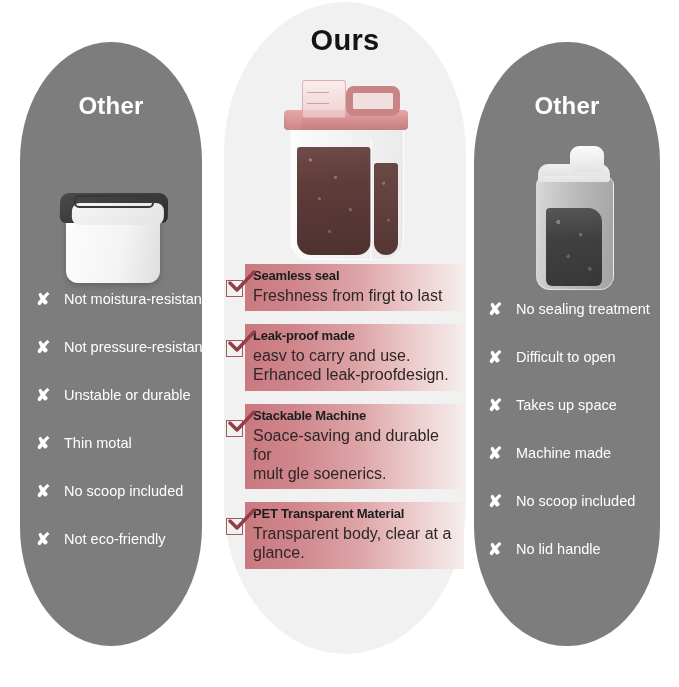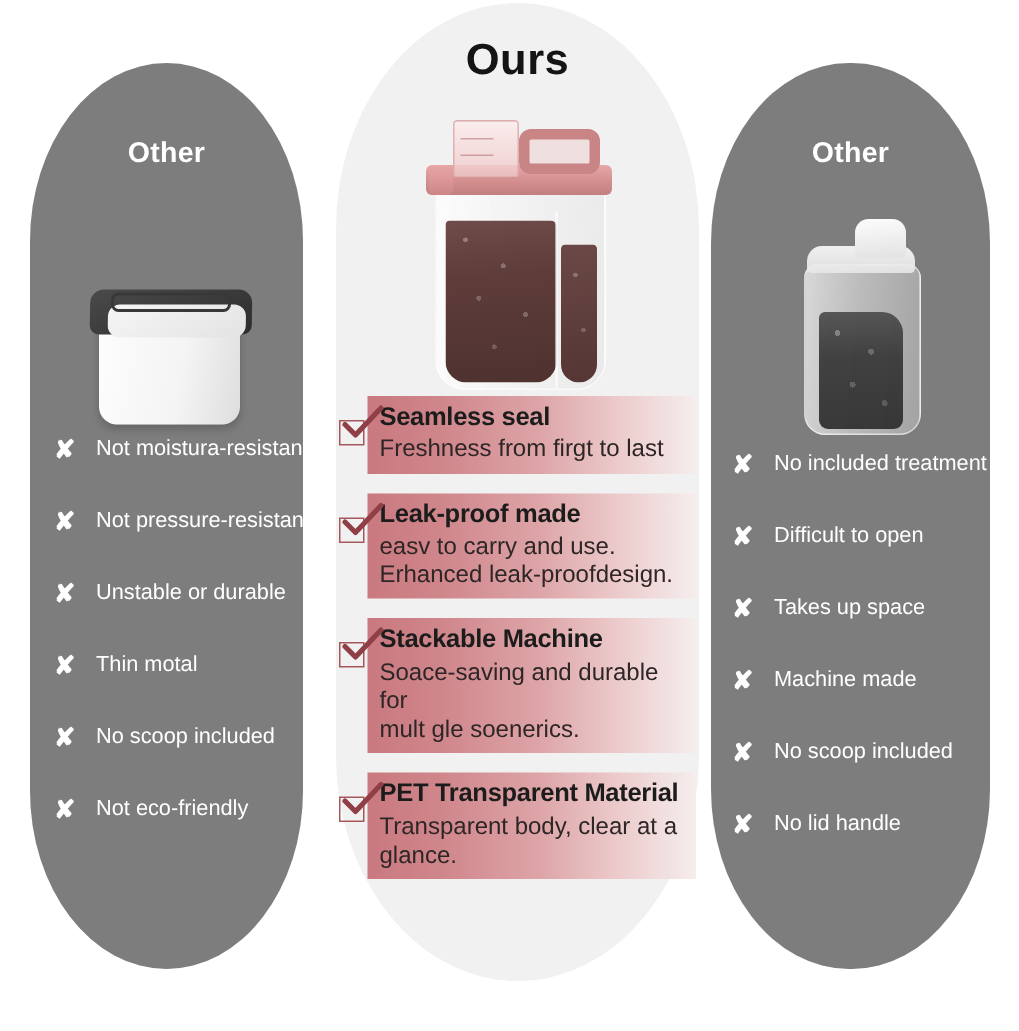--- a/index.html
+++ b/index.html
@@ -50,21 +50,21 @@
     height: 652px;
     background: #f1f1f1;
     border-radius: 122px / 152px;
   }
 
   
   .heading-other {
     position: absolute;
     width: 100%;
     text-align: center;
-    font-size: 19px;
+    font-size: 24px;
     font-weight: bold;
     color: #ffffff;
     letter-spacing: 0.2px;
   }
   .panel-left .heading-other { top: 50px; }
   .panel-right .heading-other { top: 50px; }
 
   .heading-ours {
     position: absolute;
     top: 22px;
@@ -348,21 +348,21 @@
     height: 24px;
     z-index: 4;
     pointer-events: none;
   }
   .pro-card {
     margin-left: 19px;
     padding: 5px 6px 6px 8px;
     background: linear-gradient(90deg, #c9797f 0%, #cf868b 22%, #dda4a7 52%, #eccacb 76%, #f6eded 100%);
   }
   .pro-title {
-    font-size: 17px;
+    font-size: 13px;
     font-weight: bold;
     color: #1c1c1c;
     line-height: 1.08;
     letter-spacing: -0.2px;
   }
   .pro-sub {
     margin-top: 3px;
     font-size: 16px;
     color: #2e2626;
     line-height: 1.2;
@@ -495,21 +495,21 @@
       <div class="can-body">
         <div class="can-grain"></div>
       </div>
       <div class="can-shoulder"></div>
       <div class="can-spout"></div>
     </div>
 
     <div class="con-list">
       <div class="con-item">
         <span class="x-icon">✘</span>
-        <span class="con-label">No included treatment</span>
+        <span class="con-label">No sealing treatment</span>
       </div>
       <div class="con-item">
         <span class="x-icon">✘</span>
         <span class="con-label">Difficult to open</span>
       </div>
       <div class="con-item">
         <span class="x-icon">✘</span>
         <span class="con-label">Takes up space</span>
       </div>
       <div class="con-item">

